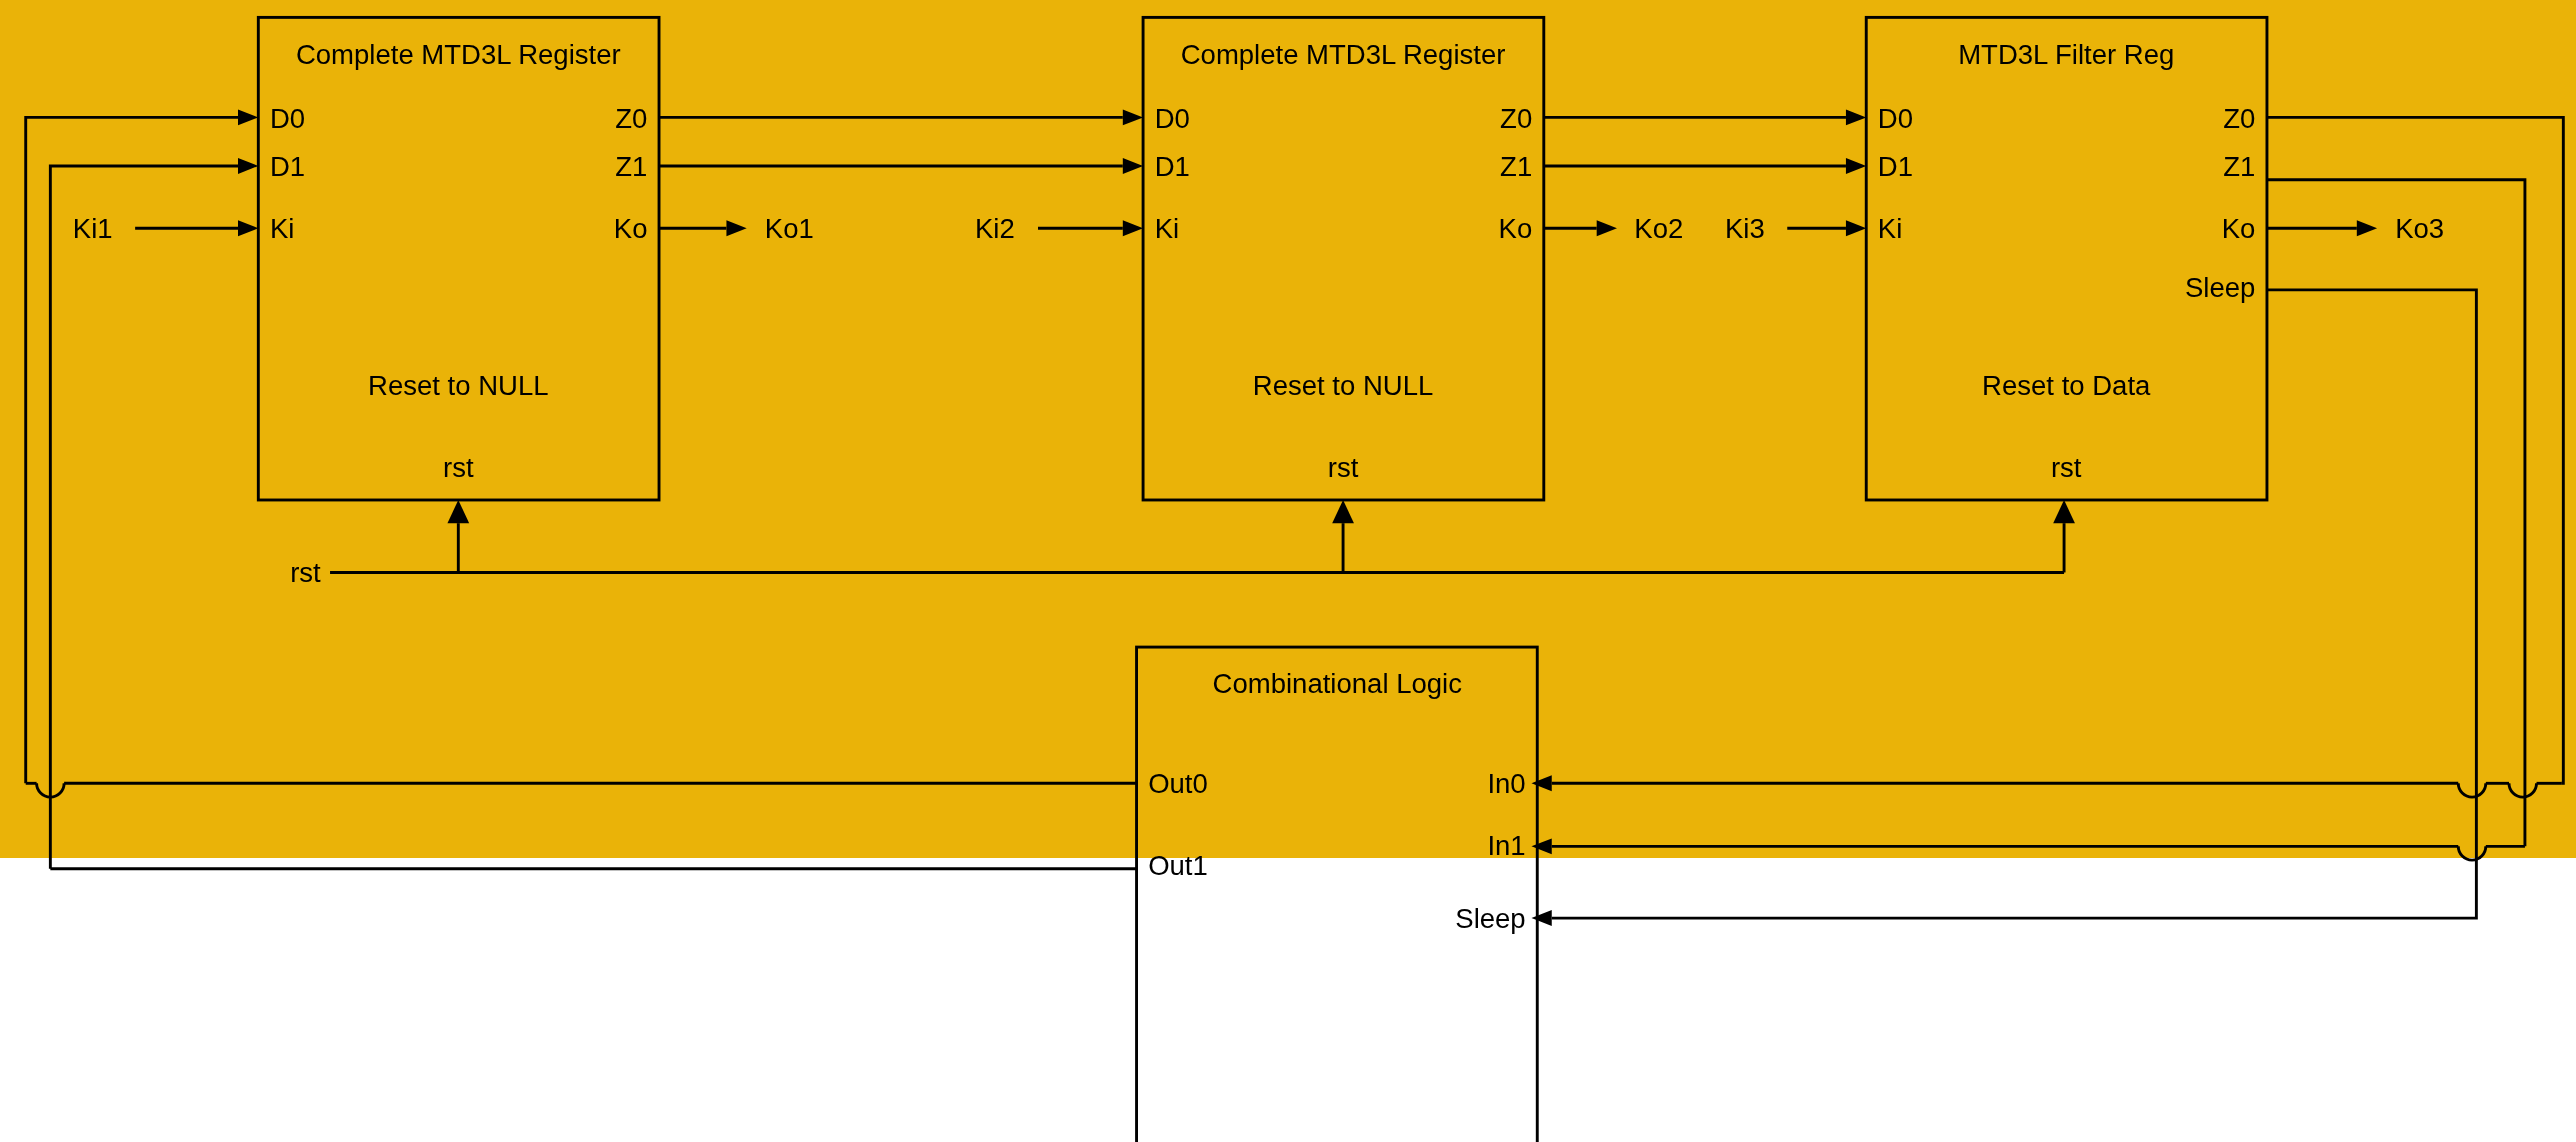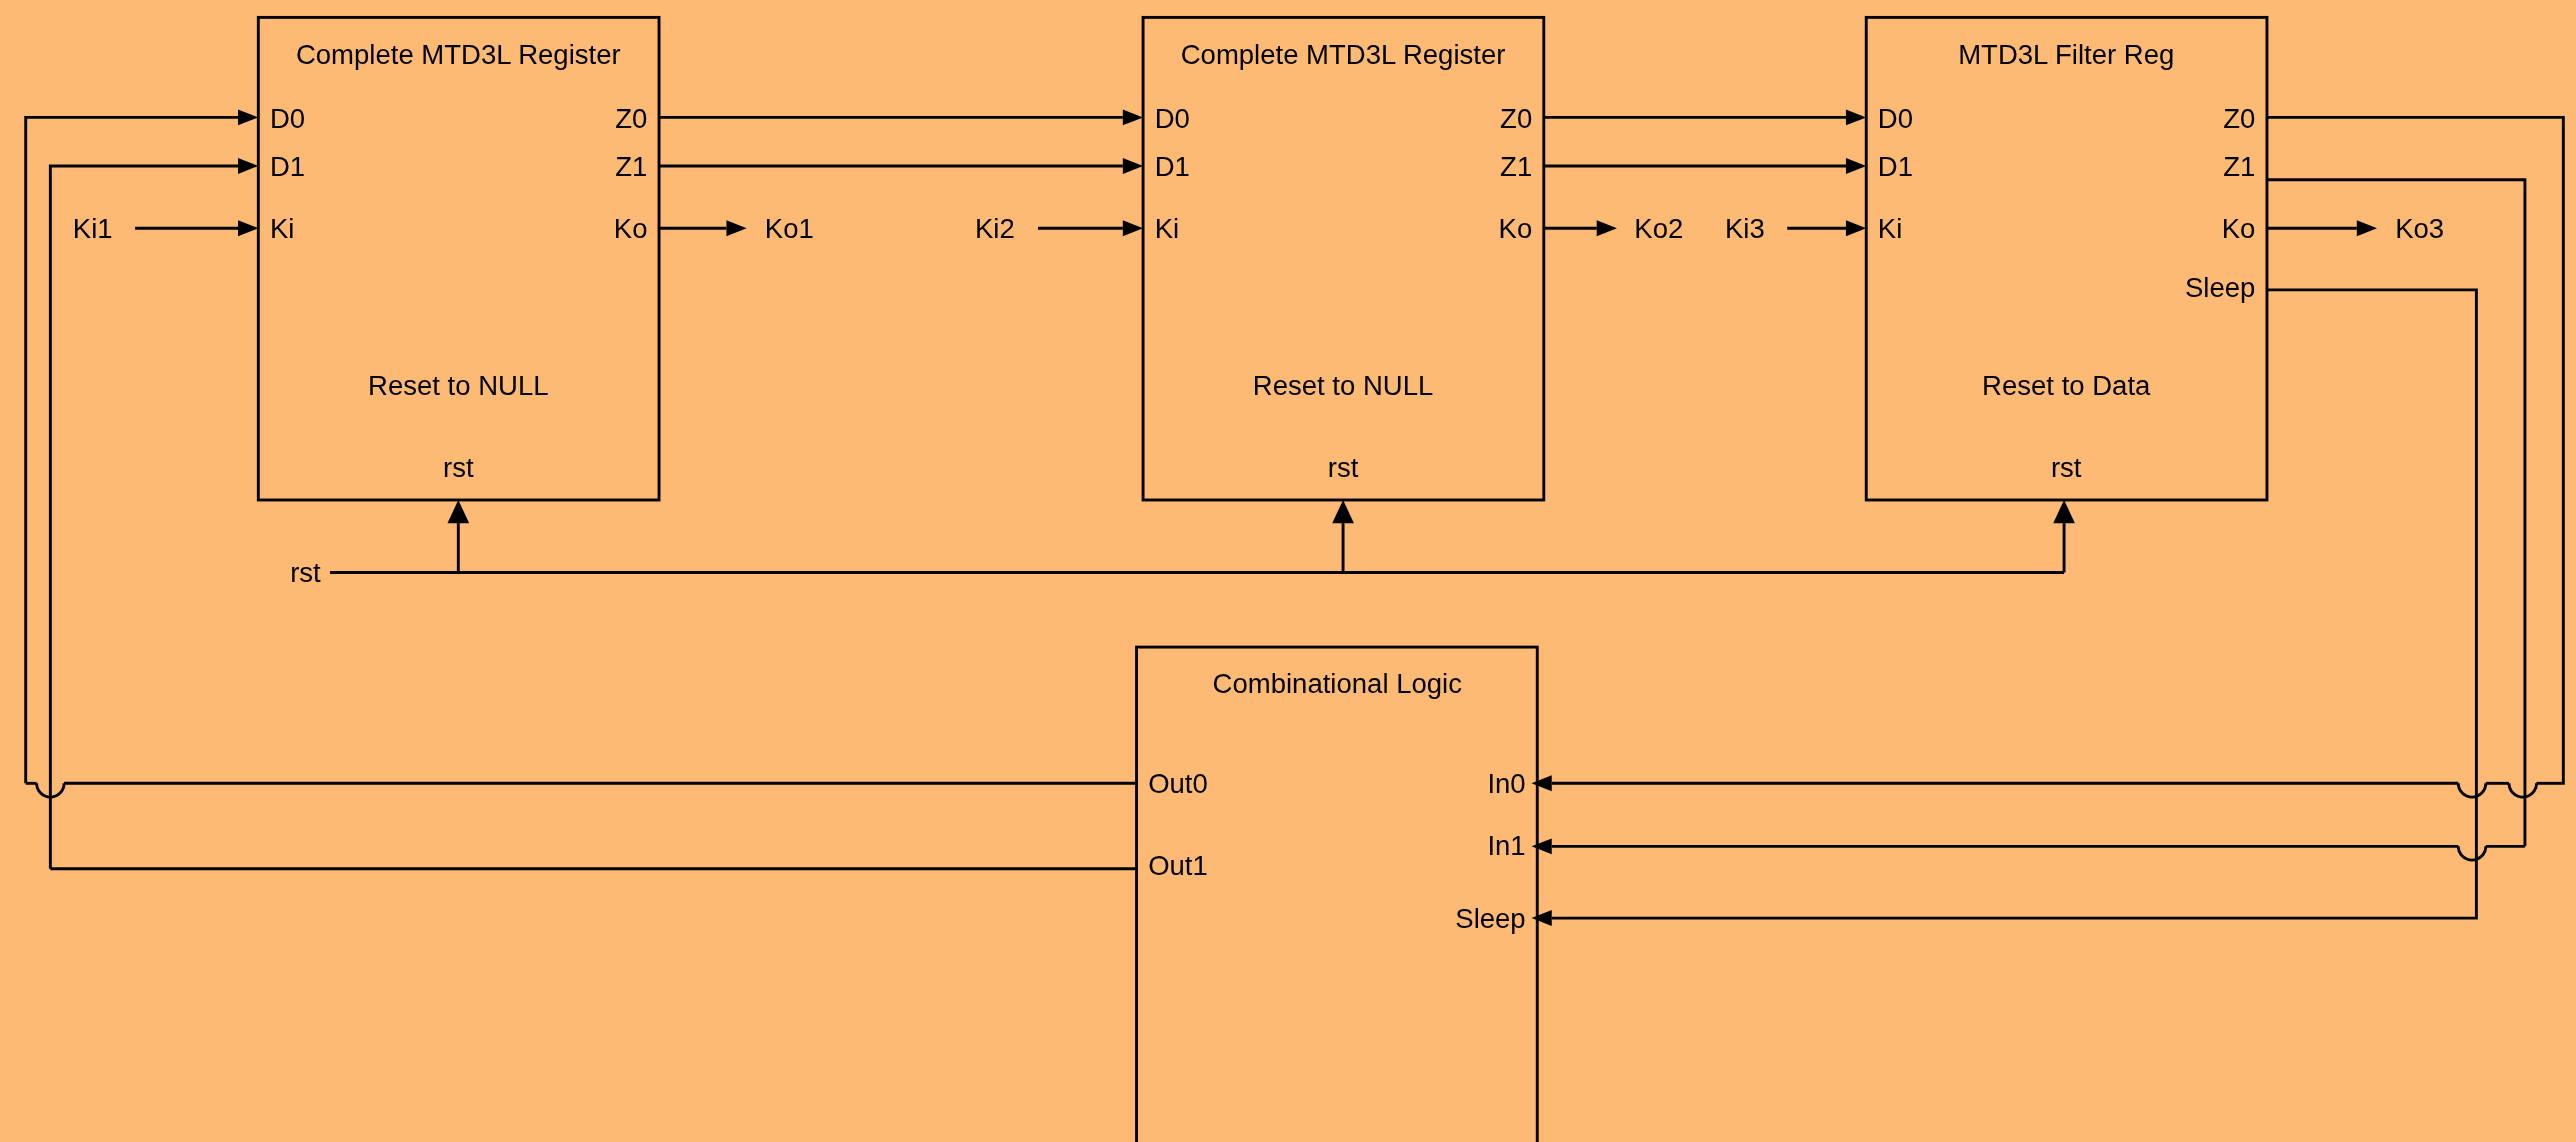--- a/index.html
+++ b/index.html
@@ -1,17 +1,17 @@
 <!DOCTYPE html>
 <html style="font-size:11.6px"><head>
 <meta charset="utf-8">
 <style>
   html,body{margin:0;padding:0;background:#ffffff;}
   body{width:2576px;height:1142px;overflow:hidden;font-family:"Liberation Sans",sans-serif;}
-  #stage{position:relative;width:2576px;height:1142px;background:#fdba74;}
+  #stage{position:relative;width:2576px;height:858px;background:#eab308;}
   svg{display:block;}
   .blk{fill:none;stroke:#000;stroke-width:4;}
   .wire{fill:none;stroke:#000;stroke-width:4;stroke-linecap:butt;stroke-linejoin:miter;}
   .hop{fill:none;stroke:#000;stroke-width:4;}
   text{font-family:"Liberation Sans",sans-serif;fill:#000;}
   .t-title{font-size:38px;}
   .t-port{font-size:38px;}
   .t-sig{font-size:38px;}
   .t-sub{font-size:38px;}
   .mid{text-anchor:middle;}

